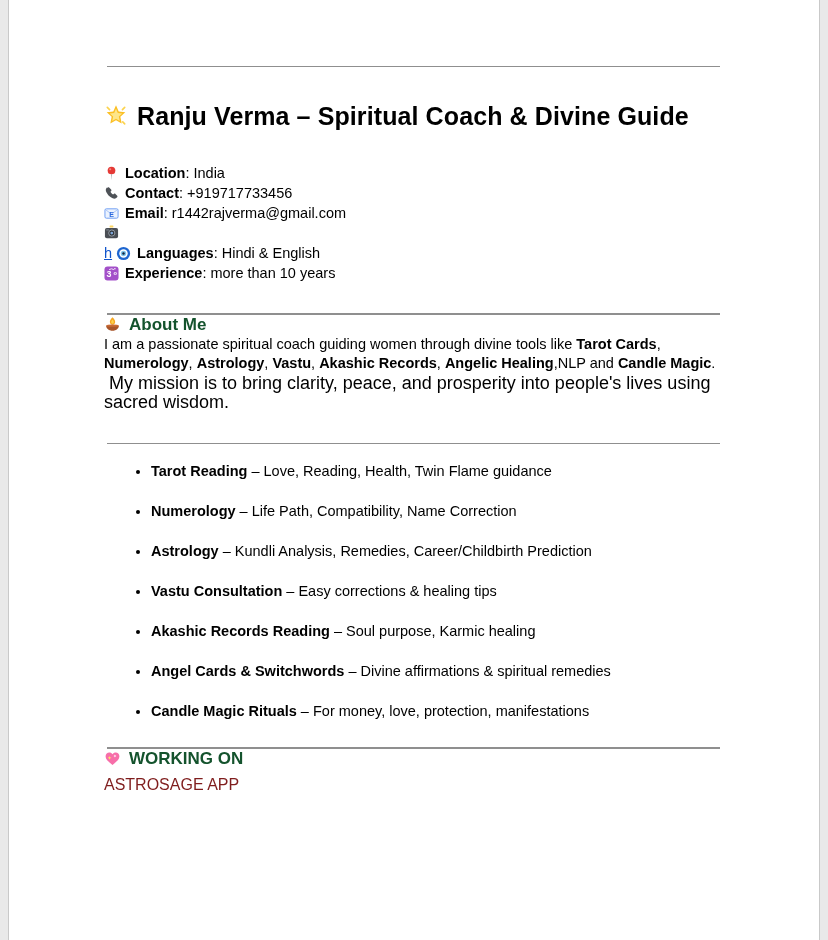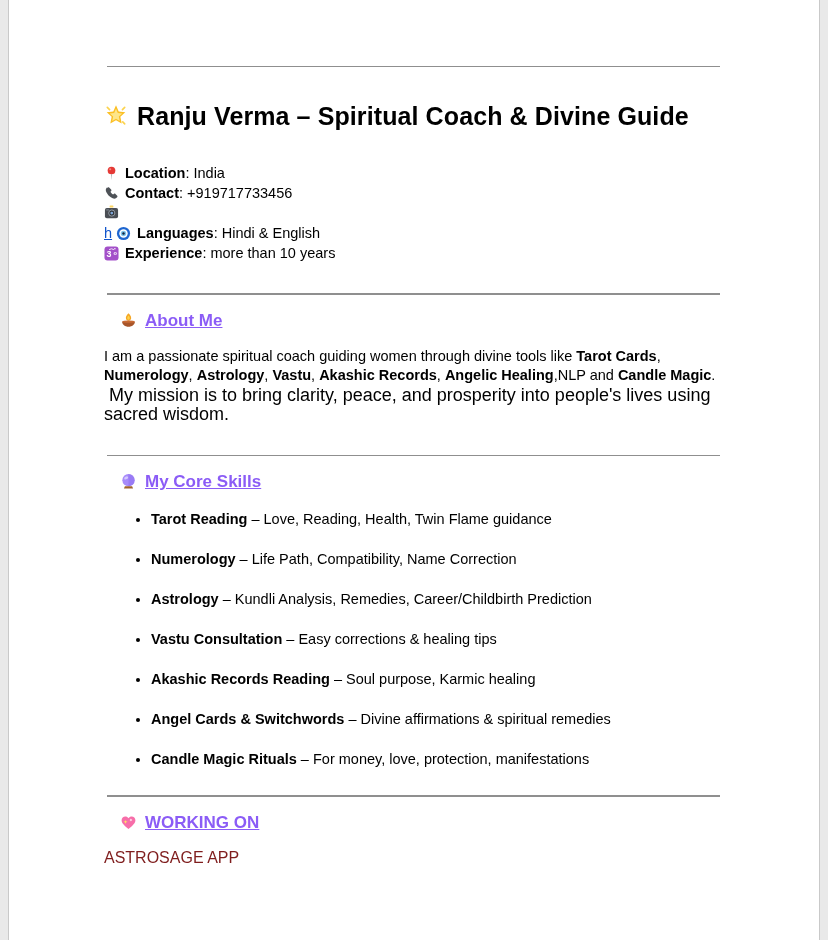--- a/index.html
+++ b/index.html
@@ -19,21 +19,21 @@
   .hr1{margin-top:66px;}
   .hr2{margin-top:30px;}
   .hr3{margin-top:30px;}
   .hr4{margin-top:27px;}
 
   h1.doc-title{
     margin:35px 0 0 0;font-size:25px;line-height:28px;font-weight:bold;color:#000;
     letter-spacing:.1px;
   }
   h2.sec{
-    margin:16px;font-size:17px;line-height:20px;font-weight:bold;color:#8b5cf6;text-decoration:underline;
+    margin:0;font-size:17px;line-height:20px;font-weight:bold;color:#14532d;
   }
   .about-h{margin-top:27px;}
   .skills-h{margin-top:30px;}
   .working-h{margin-top:29px;}
 
   .icon{display:inline-block;vertical-align:-2px;line-height:0;}
   .icon svg{display:block;}
   .t-icon{margin-right:9px;vertical-align:-3px;}
   .c-icon{margin-right:6px;vertical-align:-3px;}
   .h-icon{margin-right:8px;vertical-align:-3px;}
@@ -73,20 +73,25 @@
     <div class="cline"><span class="icon c-icon"><svg width="15" height="15" viewBox="0 0 16 16">
             <circle cx="8" cy="4.8" r="4.1" fill="#E53935"></circle>
             <circle cx="6.6" cy="3.5" r="1.1" fill="#F28B82"></circle>
             <path d="M7.5 8.8h1L8.2 15z" fill="#9AA0A6"></path>
           </svg></span><b>Location</b><span>: India</span></div>
 
     <div class="cline"><span class="icon c-icon"><svg width="15" height="15" viewBox="0 0 16 16">
             <path d="M3.1 1.7C1.9 2.9 1.4 4.6 2.7 7c1 2 2.6 3.8 4.6 5.1 2.3 1.6 4.4 1.9 5.7.7l1-.9c.5-.4.5-1.1.1-1.5L12.2 8.4c-.4-.4-1.1-.5-1.5-.1l-1 .8C8.5 8.5 7.4 7.4 6.9 6.2l.8-1c.4-.5.3-1.1-.1-1.5L5.7 1.8c-.5-.5-1.2-.5-1.6 0z" fill="#4E5257"></path>
           </svg></span><b>Contact</b><span>: +919717733456</span></div>
 
+    <div class="cline"><span class="icon c-icon"><svg width="15" height="15" viewBox="0 0 16 16">
+            <rect x="1" y="3" width="14" height="10" rx="1.5" fill="#ECF3FE" stroke="#6B9BF2" stroke-width="1"></rect>
+            <path d="M2 4.2l6 4.4 6-4.4" fill="none" stroke="#A9C4F7" stroke-width="1"></path>
+            <text x="8" y="11.6" font-size="7.5" font-weight="bold" fill="#2D6BDF" text-anchor="middle" font-family="Liberation Sans,sans-serif">E</text>
+          </svg></span><b>Email</b><span>: r1442rajverma@gmail.com</span></div>
 
     <div class="cline"><span class="icon"><svg width="15" height="15" viewBox="0 0 16 16">
             <rect x="6" y="0.6" width="4" height="2" rx="0.6" fill="#FDD663"></rect>
             <rect x="1" y="3.2" width="14" height="10.8" rx="2" fill="#4A4E54"></rect>
             <rect x="2.2" y="4.2" width="3.2" height="2" rx="0.5" fill="#6A7078"></rect>
             <circle cx="8.3" cy="8.6" r="3.3" fill="#2E3238" stroke="#9AA2AC" stroke-width="1"></circle>
             <circle cx="8.3" cy="8.6" r="1.5" fill="#7FA7D9"></circle>
           </svg></span></div>
 
 
@@ -113,26 +118,20 @@
           <path d="M8 3.2c.8.9 1.2 1.7 1.2 2.5 0 .9-.5 1.5-1.2 1.5s-1.2-.6-1.2-1.5c0-.8.4-1.6 1.2-2.5z" fill="#FCD34D"></path>
           <path d="M2 9.1h12c0 2.7-2.7 4.7-6 4.7s-6-2-6-4.7z" fill="#A8552A"></path>
           <ellipse cx="8" cy="9.1" rx="6" ry="1.1" fill="#C96A33"></ellipse>
         </svg></span><span>About Me</span></h2>
 
   <div class="about-p1"><span>I am a passionate spiritual coach guiding women through divine tools like </span><b>Tarot Cards</b><span>, </span><b>Numerology</b><span>, </span><b>Astrology</b><span>, </span><b>Vastu</b><span>, </span><b>Akashic Records</b><span>, </span><b>Angelic Healing</b><span>,NLP and </span><b>Candle Magic</b><span>.</span></div>
   <div class="about-p2"> My mission is to bring clarity, peace, and prosperity into people's lives using sacred wisdom.</div>
 
   <div class="hr hr3"></div>
 
-  <h2 class="sec skills-h"><span class="icon h-icon"><svg width="17" height="17" viewBox="0 0 16 16">
-          <circle cx="8" cy="6.8" r="5.8" fill="#A78BFA"></circle>
-          <path d="M8 1a5.8 5.8 0 0 1 5.8 5.8A5.8 5.8 0 0 1 8 12.6z" fill="#8B6CF0" opacity="0.5"></path>
-          <ellipse cx="5.8" cy="4.6" rx="2" ry="1.3" fill="#D6C9FE" transform="rotate(-28 5.8 4.6)"></ellipse>
-          <path d="M4.6 12.4h6.8l.9 2.3H3.7z" fill="#A0622D"></path>
-        </svg></span><span>My Core Skills</span></h2>
 
   <ul class="skills">
     <li><b>Tarot Reading</b><span> – Love, Reading, Health, Twin Flame guidance</span></li>
     <li><b>Numerology</b><span> – Life Path, Compatibility, Name Correction</span></li>
     <li><b>Astrology</b><span> – Kundli Analysis, Remedies, Career/Childbirth Prediction</span></li>
     <li><b>Vastu Consultation</b><span> – Easy corrections &amp; healing tips</span></li>
     <li><b>Akashic Records Reading</b><span> – Soul purpose, Karmic healing</span></li>
     <li><b>Angel Cards &amp; Switchwords</b><span> – Divine affirmations &amp; spiritual remedies</span></li>
     <li><b>Candle Magic Rituals</b><span> – For money, love, protection, manifestations</span></li>
   </ul>

